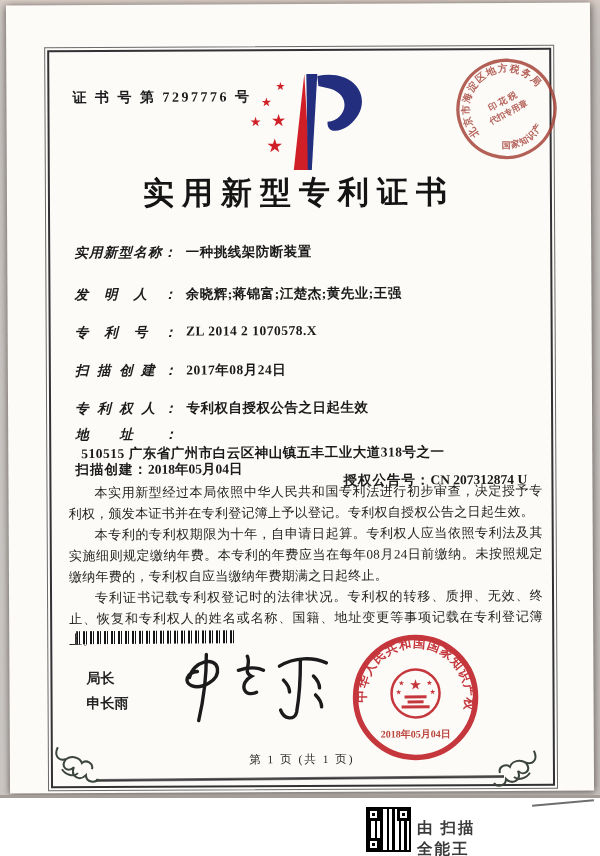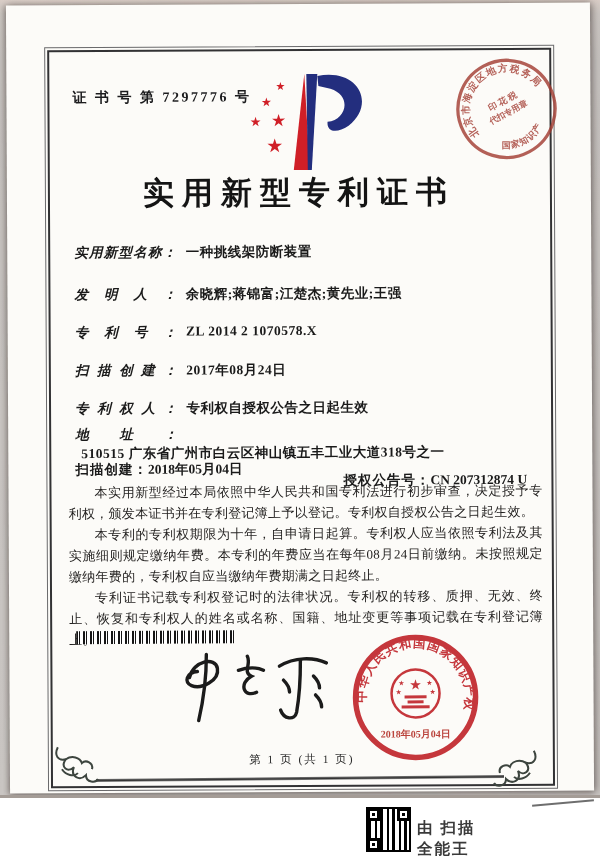--- a/index.html
+++ b/index.html
@@ -128,20 +128,24 @@
       </div>
 
       <div class="body-text">
         <p>本实用新型经过本局依照中华人民共和国专利法进行初步审查，决定授予专利权，颁发本证书并在专利登记簿上予以登记。专利权自授权公告之日起生效。</p>
         <p>本专利的专利权期限为十年，自申请日起算。专利权人应当依照专利法及其实施细则规定缴纳年费。本专利的年费应当在每年08月24日前缴纳。未按照规定缴纳年费的，专利权自应当缴纳年费期满之日起终止。</p>
         <p>专利证书记载专利权登记时的法律状况。专利权的转移、质押、无效、终止、恢复和专利权人的姓名或名称、国籍、地址变更等事项记载在专利登记簿上。</p>
       </div>
 
       <div class="barcode"></div>
 
+      <div class="signer">
+        <div>局长</div>
+        <div>申长雨</div>
+      </div>
 
       <svg class="sig-svg" viewBox="0 0 196 82">
         <g fill="none" stroke="#1b1b1b" stroke-width="3.4" stroke-linecap="round">
           <path d="M30,30 C34,13 56,9 58,21 C60,33 42,42 32,38 C24,35 27,25 38,24"></path>
           <path d="M47,7 C47,26 44,52 39,73"></path>
           <path d="M88,9 C92,17 83,25 92,29 C79,36 84,51 97,45"></path>
           <path d="M79,23 C88,20 98,20 104,23"></path>
           <path d="M120,19 C135,10 154,10 167,16"></path>
           <path d="M141,13 C141,34 139,54 137,65 C135,74 124,72 121,63"></path>
           <path d="M124,33 C128,37 130,41 130,45"></path>

